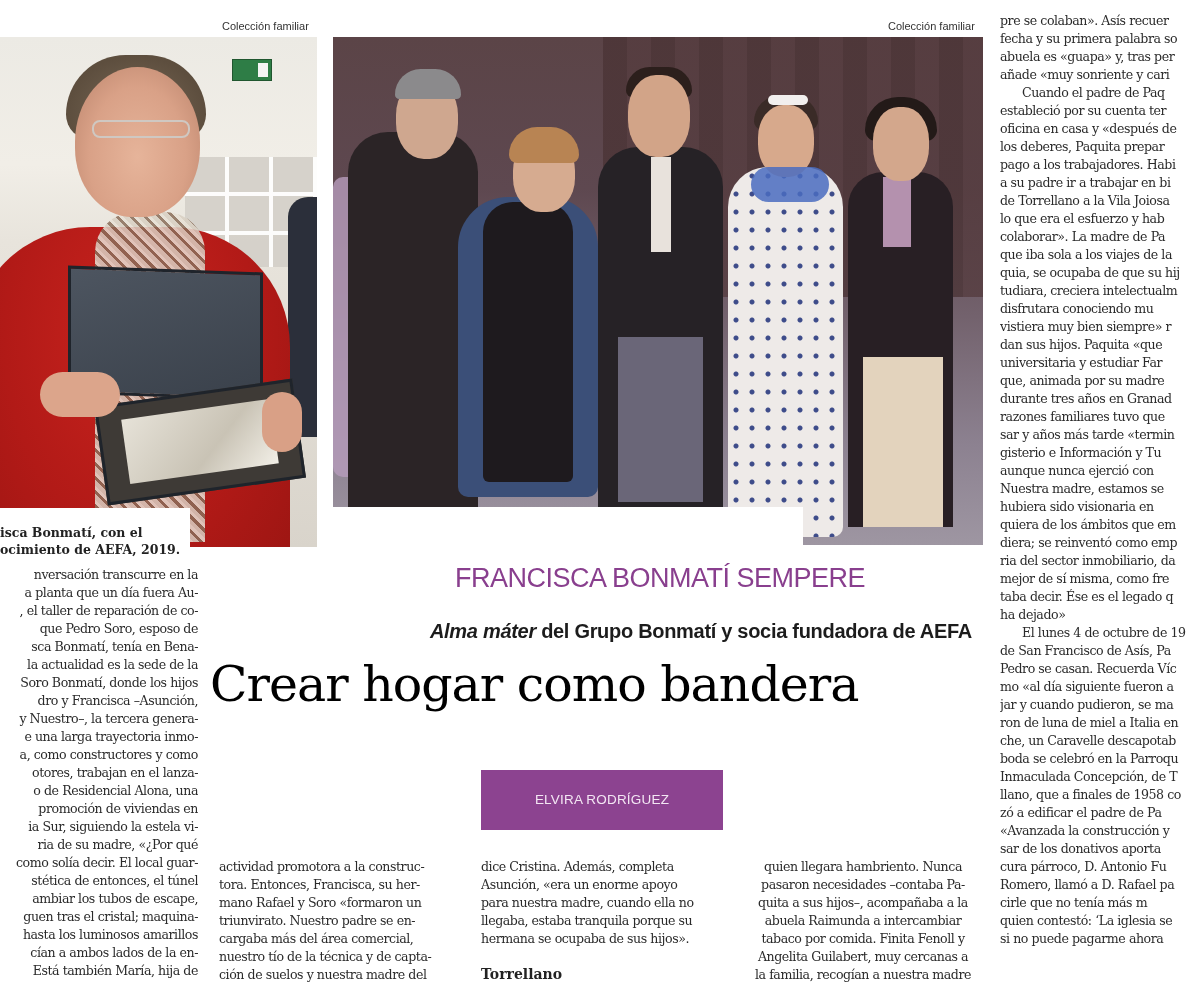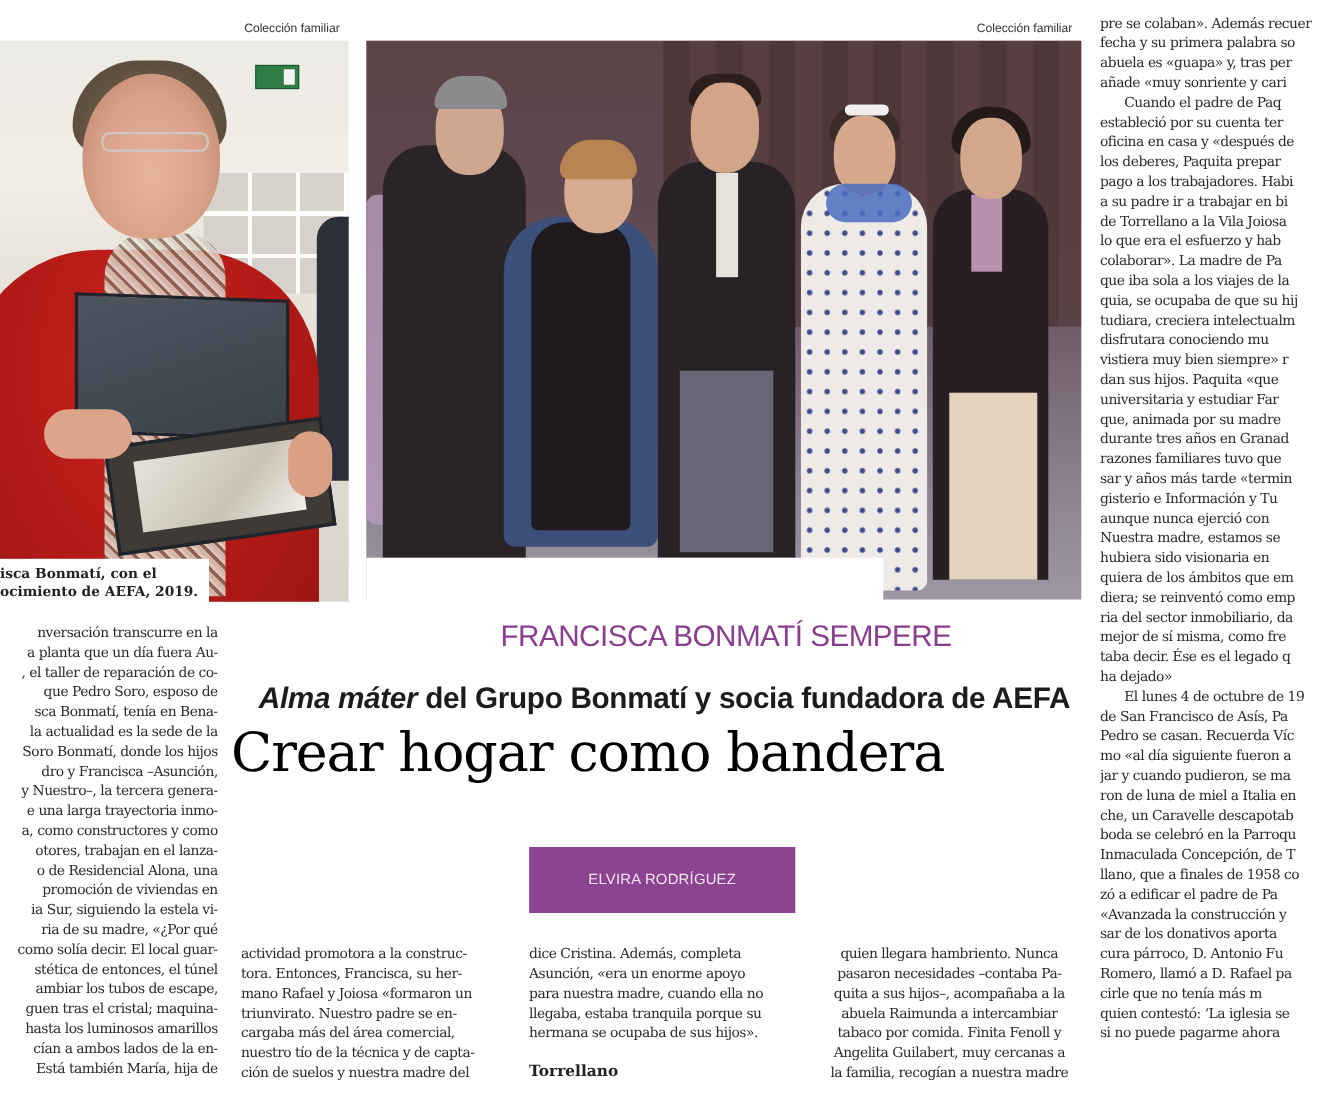--- a/index.html
+++ b/index.html
@@ -24,21 +24,21 @@
   #photo1 .head { position: absolute; left: 75px; top: 30px; width: 125px; height: 150px; background: radial-gradient(ellipse at 50% 60%, #e6b49a 0%, #d9a187 55%, #b9826a 100%); border-radius: 50% 50% 46% 46%; }
   #photo1 .hair { position: absolute; left: 66px; top: 18px; width: 140px; height: 85px; background: radial-gradient(ellipse at 50% 70%, #7a6a58 0%, #5d4e3e 70%); border-radius: 70px 70px 30px 30px; }
   #photo1 .glasses { position: absolute; left: 92px; top: 83px; width: 98px; height: 18px; border: 2px solid #cfc8c2; border-radius: 8px; }
   #photo1 .case-lid { position: absolute; left: 68px; top: 232px; width: 195px; height: 128px; background: linear-gradient(160deg, #4d5560 0%, #3a414b 100%); border: 3px solid #1f242b; transform: skewY(2deg); }
   #photo1 .case-base { position: absolute; left: 100px; top: 355px; width: 200px; height: 100px; background: #3e3a36; border: 3px solid #1f242b; transform: rotate(-8deg); }
   #photo1 .plaque { position: absolute; left: 125px; top: 372px; width: 150px; height: 65px; background: linear-gradient(135deg, #e6e2d8, #c9c3b5 60%, #f2efe7); transform: rotate(-8deg); }
   #photo1 .hand-l { position: absolute; left: 40px; top: 335px; width: 80px; height: 45px; background: #dca58b; border-radius: 25px; }
   #photo1 .hand-r { position: absolute; left: 262px; top: 355px; width: 40px; height: 60px; background: #d9a086; border-radius: 20px; }
 
   .cap-box { position: absolute; background: #fff; font-family: "DejaVu Serif", serif; font-weight: bold; font-size: 12.5px; line-height: 17px; color: #222; }
-  #cap1 { left: 0; top: 508px; width: 190px; height: 42px; padding: 4px 0 0 0; }
+  #cap1 { left: 0; top: 508px; width: 190px; height: 42px; padding: 16px 0 0 0; }
 
   
   #photo2 { left: 333px; top: 37px; width: 650px; height: 508px;
     background: linear-gradient(180deg, #5b4447 0%, #5e4850 30%, #73626d 55%, #8c8190 80%, #9e96a2 100%); }
   #photo2 .wall { position: absolute; left: 270px; top: 0; width: 380px; height: 260px; background: repeating-linear-gradient(90deg, #4b3436 0 24px, #553c3f 24px 48px); opacity: .8; }
   #photo2 .fig { position: absolute; }
   #photo2 .p1 { left: 15px; top: 95px; width: 130px; height: 413px; background: #2b2426; border-radius: 40px 40px 0 0; }
   #photo2 .p1h { left: 63px; top: 42px; width: 62px; height: 80px; background: #cfa78f; border-radius: 45%; }
   #photo2 .p1hair { left: 62px; top: 32px; width: 66px; height: 30px; background: #8b8a8c; border-radius: 30px 30px 5px 5px; }
   #photo2 .p2coat { left: 125px; top: 160px; width: 140px; height: 300px; background: #3b4f78; border-radius: 50px 50px 10px 10px; }
@@ -59,21 +59,21 @@
   #photo2 .p5legs { left: 530px; top: 320px; width: 80px; height: 170px; background: #e3d3bd; }
   #photo2 .p5h { left: 540px; top: 70px; width: 56px; height: 74px; background: #d3a78c; border-radius: 45%; }
   #photo2 .p5hair { left: 532px; top: 60px; width: 72px; height: 44px; background: #231a18; border-radius: 36px 36px 12px 12px; }
   #photo2 .p5shirt { left: 550px; top: 140px; width: 28px; height: 70px; background: #b491ae; }
   #photo2 .bgfig { left: 0; top: 140px; width: 32px; height: 300px; background: #b69cbc; border-radius: 10px; opacity: .8; }
 
   #cap2 { left: 333px; top: 507px; width: 470px; height: 44px; padding: 3px 0 0 4px; font-weight: normal; font-size: 12.4px; line-height: 18px; color: #222; }
 
   
   .kicker { position: absolute; left: 330px; top: 563px; width: 660px; text-align: center; font-family: "Liberation Sans", sans-serif; font-weight: normal; font-size: 27px; letter-spacing: -0.5px; color: #893f8e; }
-  .subhead { position: absolute; left: 214px; top: 620px; width: 780px; text-align: center; font-family: "Liberation Sans", sans-serif; font-weight: bold; font-size: 27px; letter-spacing: -0.3px; color: #1c1c1c; }
+  .subhead { position: absolute; left: 192px; top: 620px; width: 780px; text-align: right; font-family: "Liberation Sans", sans-serif; font-weight: bold; font-size: 20px; letter-spacing: -0.3px; color: #1c1c1c; }
   .subhead em { font-style: italic; }
   .headline { position: absolute; left: 210px; top: 656px; width: 780px; font-family: "DejaVu Serif", serif; font-size: 49px; letter-spacing: -1px; color: #000000; }
   .byline { position: absolute; left: 481px; top: 770px; width: 242px; height: 60px; background: #8c4390; color: #f3e6f3; font-family: "Liberation Sans", sans-serif; font-size: 13.5px; line-height: 60px; text-align: center; letter-spacing: 0.2px; }
 
   
   .col { position: absolute; font-family: "DejaVu Serif", serif; font-size: 12.6px; line-height: 18px; color: #2b2b2b; letter-spacing: -0.45px; white-space: nowrap; overflow: hidden; }
   .col .ln { display: block; height: 18px; }
   .col .ln.indent { padding-left: 22px; }
   #col1 { left: 0; top: 566px; width: 198px; text-align: right; }
   #col2 { left: 219px; top: 858px; width: 230px; }
@@ -163,21 +163,21 @@
     <span class="ln">stética de entonces, el túnel</span>
     <span class="ln">ambiar los tubos de escape,</span>
     <span class="ln">guen tras el cristal; maquina-</span>
     <span class="ln">hasta los luminosos amarillos</span>
     <span class="ln">cían a ambos lados de la en-</span>
     <span class="ln">Está también María, hija de</span>
   </div>
 <div id="col2" class="col">
     <span class="ln">actividad promotora a la construc-</span>
     <span class="ln">tora. Entonces, Francisca, su her-</span>
-    <span class="ln">mano Rafael y Joiosa «formaron un</span>
+    <span class="ln">mano Rafael y Soro «formaron un</span>
     <span class="ln">triunvirato. Nuestro padre se en-</span>
     <span class="ln">cargaba más del área comercial,</span>
     <span class="ln">nuestro tío de la técnica y de capta-</span>
     <span class="ln">ción de suelos y nuestra madre del</span>
   </div>
 <div id="col3" class="col">
     <span class="ln">dice Cristina. Además, completa</span>
     <span class="ln">Asunción, «era un enorme apoyo</span>
     <span class="ln">para nuestra madre, cuando ella no</span>
     <span class="ln">llegaba, estaba tranquila porque su</span>
@@ -187,21 +187,21 @@
 <div id="col4" class="col">
     <span class="ln">quien llegara hambriento. Nunca</span>
     <span class="ln">pasaron necesidades –contaba Pa-</span>
     <span class="ln">quita a sus hijos–, acompañaba a la</span>
     <span class="ln">abuela Raimunda a intercambiar</span>
     <span class="ln">tabaco por comida. Finita Fenoll y</span>
     <span class="ln">Angelita Guilabert, muy cercanas a</span>
     <span class="ln">la familia, recogían a nuestra madre</span>
   </div>
 <div id="col5" class="col">
-    <span class="ln">pre se colaban». Además recuer</span>
+    <span class="ln">pre se colaban». Asís recuer</span>
     <span class="ln">fecha y su primera palabra so</span>
     <span class="ln">abuela es «guapa» y, tras per</span>
     <span class="ln">añade «muy sonriente y cari</span>
     <span class="ln indent">Cuando el padre de Paq</span>
     <span class="ln">estableció por su cuenta ter</span>
     <span class="ln">oficina en casa y «después de</span>
     <span class="ln">los deberes, Paquita prepar</span>
     <span class="ln">pago a los trabajadores. Habi</span>
     <span class="ln">a su padre ir a trabajar en bi</span>
     <span class="ln">de Torrellano a la Vila Joiosa</span>

